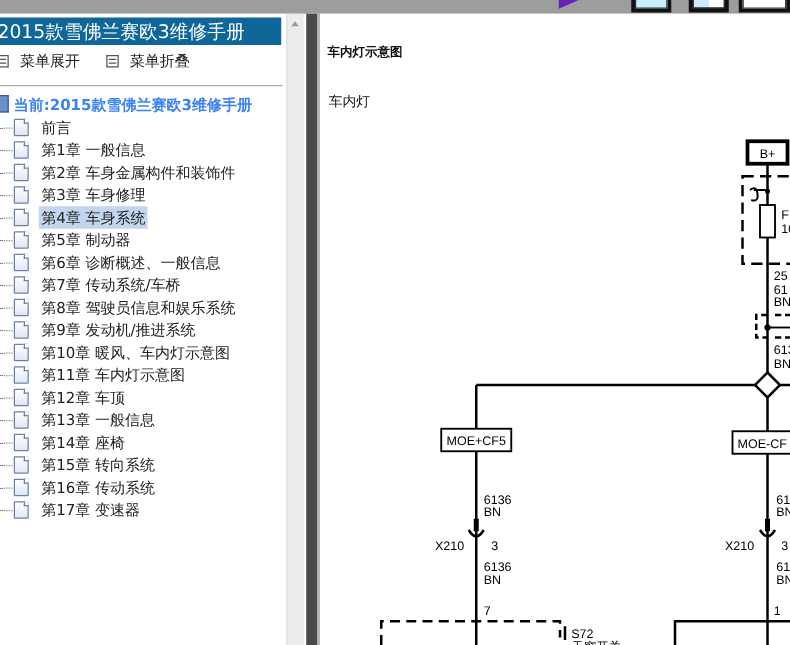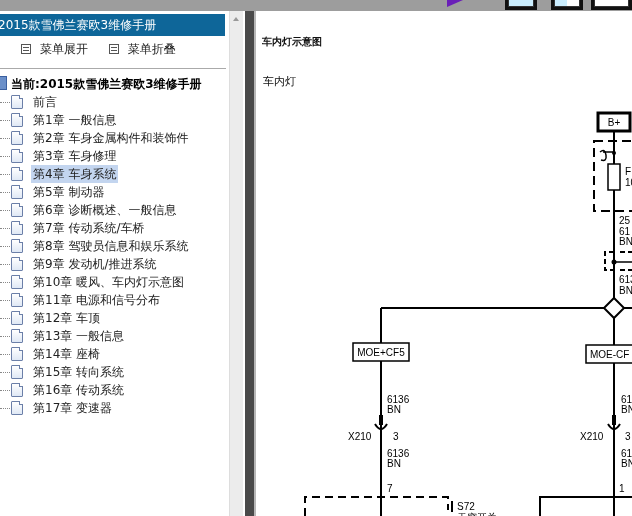--- a/index.html
+++ b/index.html
@@ -1,28 +1,28 @@
 <!DOCTYPE html>
 <html><head>
 <meta charset="utf-8">
 <style>
   html,body{margin:0;padding:0;}
   body{width:632px;height:516px;overflow:hidden;position:relative;background:#fff;font-family:"DejaVu Sans","Liberation Sans",sans-serif;}
   .top-strip{position:absolute;left:0;top:0;width:632px;height:11px;background:#9d9d9d;}
   .sidebar{position:absolute;left:0;top:11px;width:229px;height:505px;background:#fff;overflow:hidden;}
-  .sb-title{position:absolute;left:0;top:3px;width:225px;height:22px;background:#0e6699;color:#fff;font-size:12px;line-height:22px;white-space:nowrap;}
+  .sb-title{position:absolute;left:0;top:3px;width:225px;height:22px;background:#0e6699;color:#fff;font-size:15px;line-height:22px;white-space:nowrap;}
   .sb-title span{margin-left:-2px;}
-  .sb-actions{position:absolute;left:0;top:28px;height:20px;font-size:12px;line-height:20px;color:#222;white-space:nowrap;padding-left:24px;}
+  .sb-actions{position:absolute;left:0;top:28px;height:20px;font-size:12px;line-height:20px;color:#222;white-space:nowrap;}
   .sb-action{display:inline-flex;align-items:center;}
   .sb-action .ico{display:inline-block;width:8px;height:8px;border:1px solid #555;position:relative;margin-right:9px;}
   .sb-action .ico::before,.sb-action .ico::after{content:"";position:absolute;left:1px;right:1px;height:1px;background:#555;}
   .sb-action .ico::before{top:2px;}
   .sb-action .ico::after{top:5px;}
   .sb-divider{position:absolute;left:0;top:57px;width:226px;height:1px;background:#aaa;}
-  .tree-root{position:absolute;left:0;top:64px;height:18px;font-size:12px;line-height:18px;white-space:nowrap;color:#000000;font-weight:bold;}
+  .tree-root{position:absolute;left:0;top:64px;height:18px;font-size:12px;line-height:18px;white-space:nowrap;color:#3b82f6;font-weight:bold;}
   .root-ico{display:inline-block;width:6px;height:12px;background:#6a8fc9;border:1px solid #3a5fa0;border-left:none;vertical-align:-2px;margin-right:4px;}
   .tree{position:absolute;left:0;top:82px;}
   .tree-item{position:relative;height:18px;line-height:18px;font-size:12px;color:#222;white-space:nowrap;}
   .tree-item .dots{position:absolute;left:0;top:9px;width:10px;border-top:1px dotted #888;}
   .tree-item .doc{position:absolute;left:11px;top:2px;width:10px;height:12px;border:1px solid #6b7fa8;background:linear-gradient(#fff,#dfe8f5);border-radius:1px;}
   .tree-item .doc::after{content:"";position:absolute;right:-1px;top:-1px;width:3px;height:3px;background:#fff;border-left:1px solid #6b7fa8;border-bottom:1px solid #6b7fa8;}
   .tree-item .lbl{position:absolute;left:31px;top:0;padding:0 2px;}
   .tree-item.selected .lbl{background:#c3d5ef;}
   .sb-scroll{position:absolute;left:229px;top:11px;width:13px;height:505px;background:#ececec;border-left:1px solid #ddd;}
   .sb-scroll .up{position:absolute;left:3px;top:6px;width:0;height:0;border-left:3px solid transparent;border-right:3px solid transparent;border-bottom:4px solid #999;}
@@ -120,21 +120,21 @@
         <span class="lbl">第9章 发动机/推进系统</span>
       </div>
     <div class="tree-item">
         <span class="dots"></span>
         <span class="doc"></span>
         <span class="lbl">第10章 暖风、车内灯示意图</span>
       </div>
     <div class="tree-item">
         <span class="dots"></span>
         <span class="doc"></span>
-        <span class="lbl">第11章 电源和信号分布</span>
+        <span class="lbl">第11章 车内灯示意图</span>
       </div>
     <div class="tree-item">
         <span class="dots"></span>
         <span class="doc"></span>
         <span class="lbl">第12章 车顶</span>
       </div>
     <div class="tree-item">
         <span class="dots"></span>
         <span class="doc"></span>
         <span class="lbl">第13章 一般信息</span>

